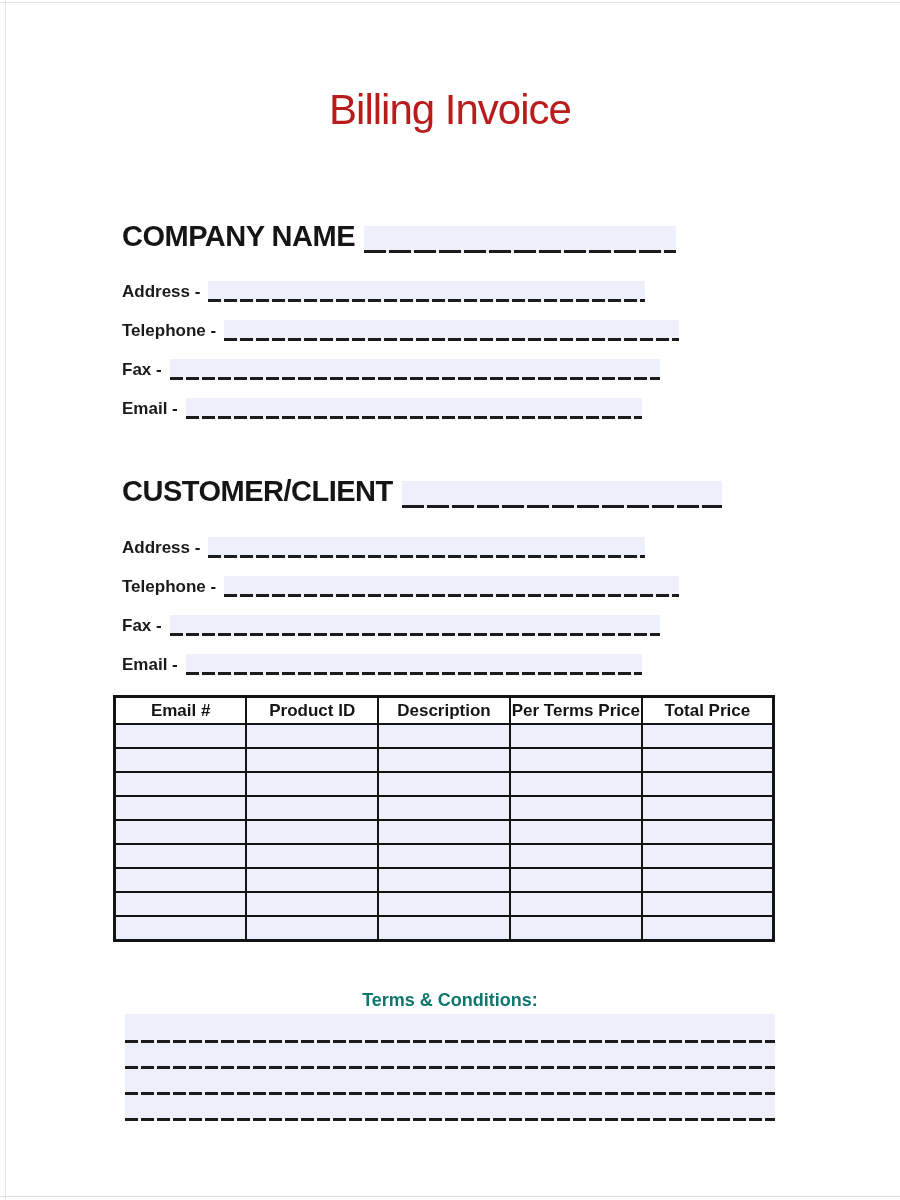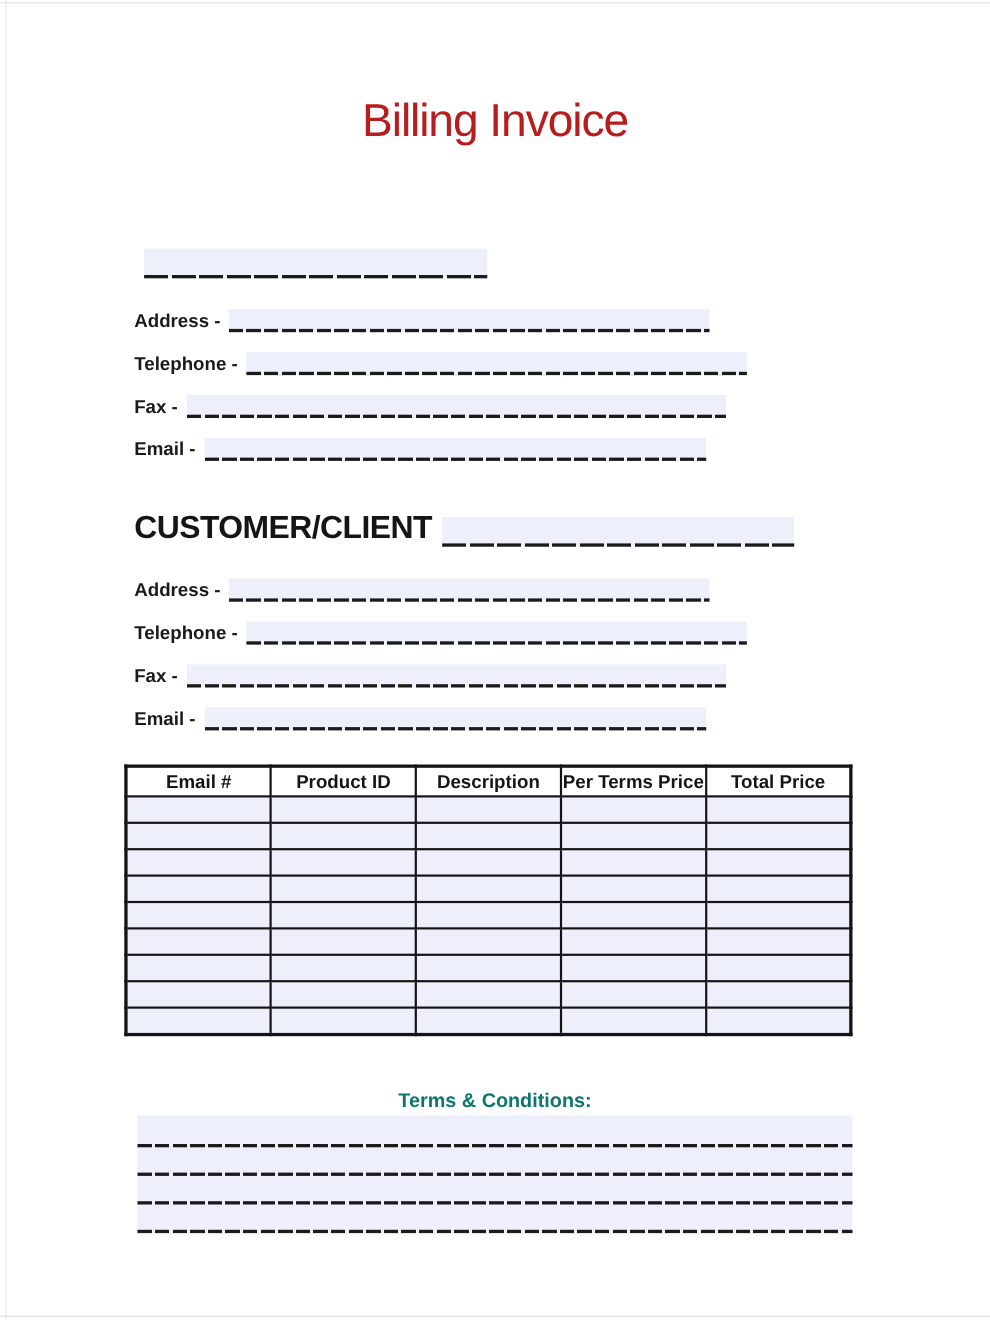--- a/index.html
+++ b/index.html
@@ -28,21 +28,21 @@
     width: 100%;
     text-align: center;
     font-size: 42px;
     font-weight: 400;
     letter-spacing: -1px;
     color: #b91c1c;
   }
 
   .section { position: absolute; left: 122px; }
   .section-company  { top: 218px; width: 600px; }
-  .section-customer { top: 462px; width: 600px; }
+  .section-customer { top: 473px; width: 600px; }
 
   .sec-heading {
     display: flex;
     align-items: flex-end;
     height: 35px;
   }
   .sec-heading-text {
     font-size: 29px;
     font-weight: 700;
     letter-spacing: -0.5px;
@@ -148,20 +148,21 @@
 
 <div class="page">
   <div class="edge-top"></div>
   <div class="edge-left"></div>
   <div class="edge-bottom"></div>
 
   <div class="doc-title">Billing Invoice</div>
 
   <div class="section section-company">
     <div class="sec-heading">
+      <span class="sec-heading-text">COMPANY NAME</span>
       <span class="sec-underline company-w"></span>
     </div>
     <div class="fields">
       <div class="field-row">
         <span class="field-label">Address -</span>
         <span class="field-line line-address"></span>
       </div>
       <div class="field-row">
         <span class="field-label">Telephone -</span>
         <span class="field-line line-telephone"></span>

